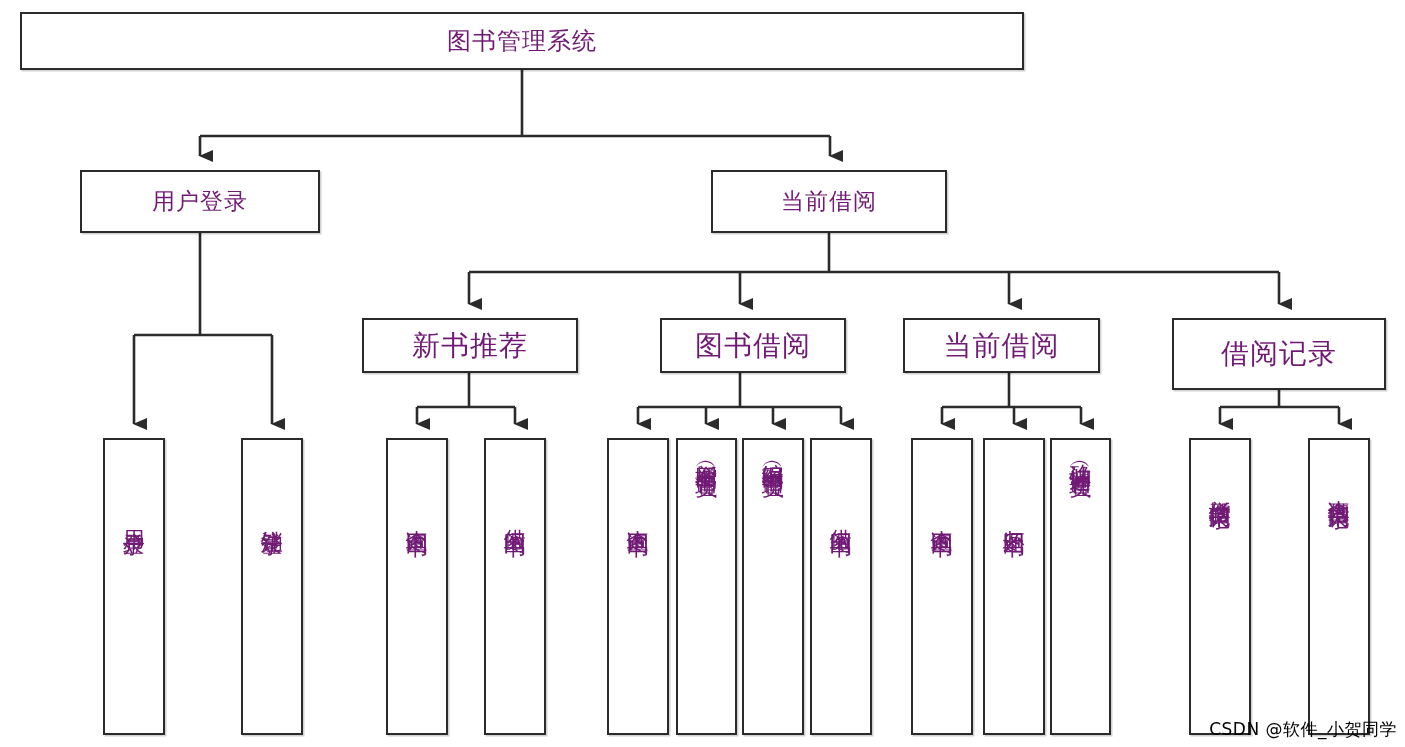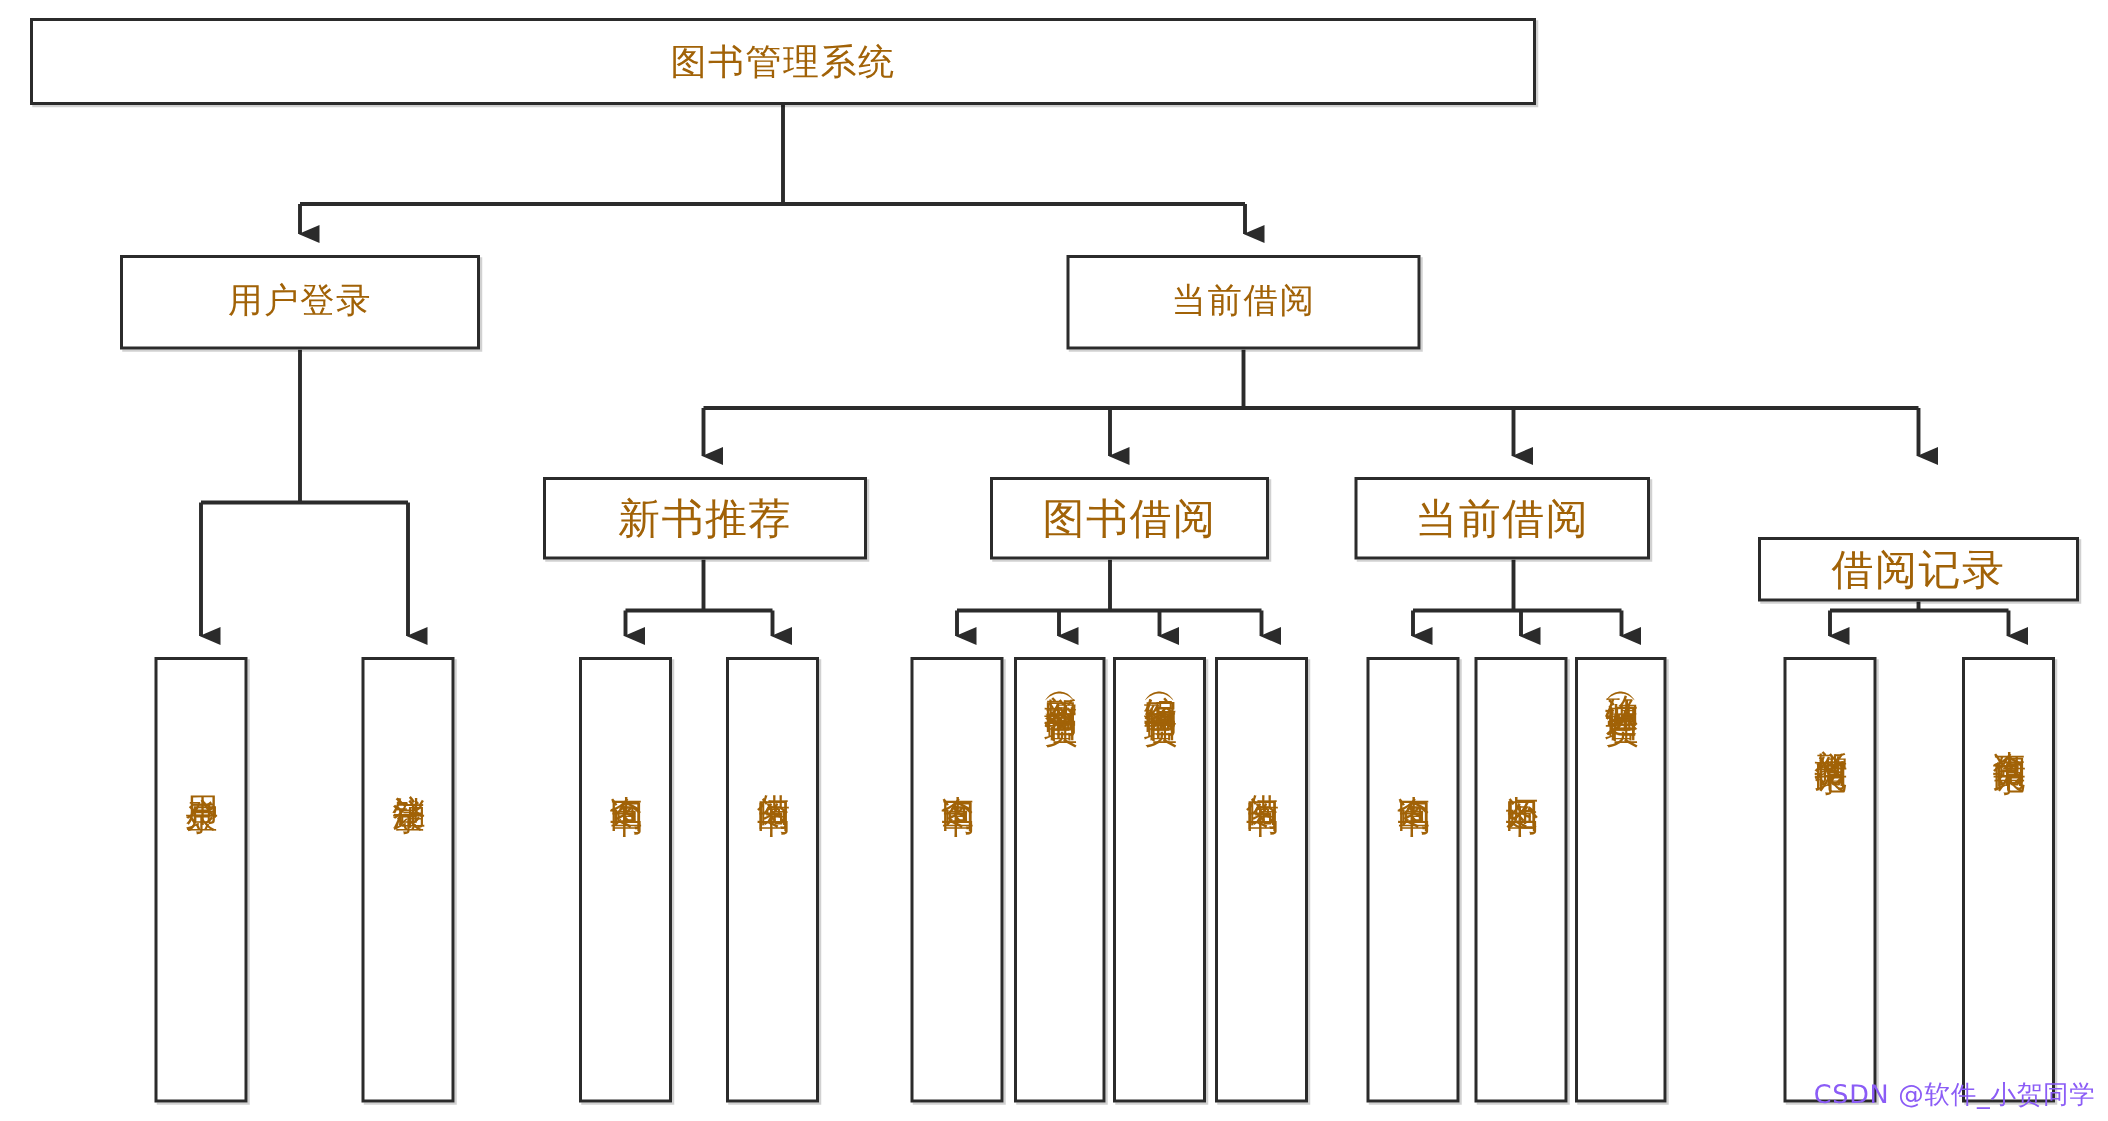--- a/index.html
+++ b/index.html
@@ -30,21 +30,21 @@
     position: absolute;
     box-sizing: border-box;
     border: 2.5px solid #2b2b2b;
     background: #ffffff;
     display: flex;
     align-items: center;
     justify-content: center;
     box-shadow: 1.5px 1.5px 0 rgba(0,0,0,0.18);
   }
   .node .label {
-    color: #a16207;
+    color: #701a75;
     font-size: 23px;
     line-height: 1.12;
     letter-spacing: 1px;
     white-space: nowrap;
     text-align: right;
   }
   .node.level-0 .label { font-size: 24px; }
   .node.level-1 .label { font-size: 23px; }
   .node.level-2 .label { font-size: 28px; }
   .node.leaf {
@@ -60,21 +60,21 @@
     letter-spacing: 2px;
     white-space: pre-wrap;
     max-height: 275px;
   }
   .node.leaf.tall .label { max-height: 282px; }
   #watermark {
     position: absolute;
     right: 8px;
     bottom: 6px;
     font-size: 17px;
-    color: #8b5cf6;
+    color: #000000;
     letter-spacing: 0.5px;
     white-space: nowrap;
     user-select: none;
   }
 </style>
 </head>
 <body>
 
 <div id="diagram-root">
 
@@ -141,21 +141,21 @@
 
   <div class="node level-2" style="left:362px; top:318px; width:216px; height:55px;">
     <span class="label">新书推荐</span>
   </div>
   <div class="node level-2" style="left:660px; top:318px; width:186px; height:55px;">
     <span class="label">图书借阅</span>
   </div>
   <div class="node level-2" style="left:903px; top:318px; width:197px; height:55px;">
     <span class="label">当前借阅</span>
   </div>
-  <div class="node level-2" style="left:1172px; top:318px; width:214px; height:43px;margin-top:40px;">
+  <div class="node level-2" style="left:1172px; top:318px; width:214px; height:72px;">
     <span class="label">借阅记录</span>
   </div>
 
   <div class="node leaf" style="left:103px; top:438px; width:62px; height:297px; padding-top:72px;">
     <span class="label">用户登录</span>
   </div>
   <div class="node leaf" style="left:241px; top:438px; width:62px; height:297px; padding-top:72px;">
     <span class="label">注销登录</span>
   </div>
 

